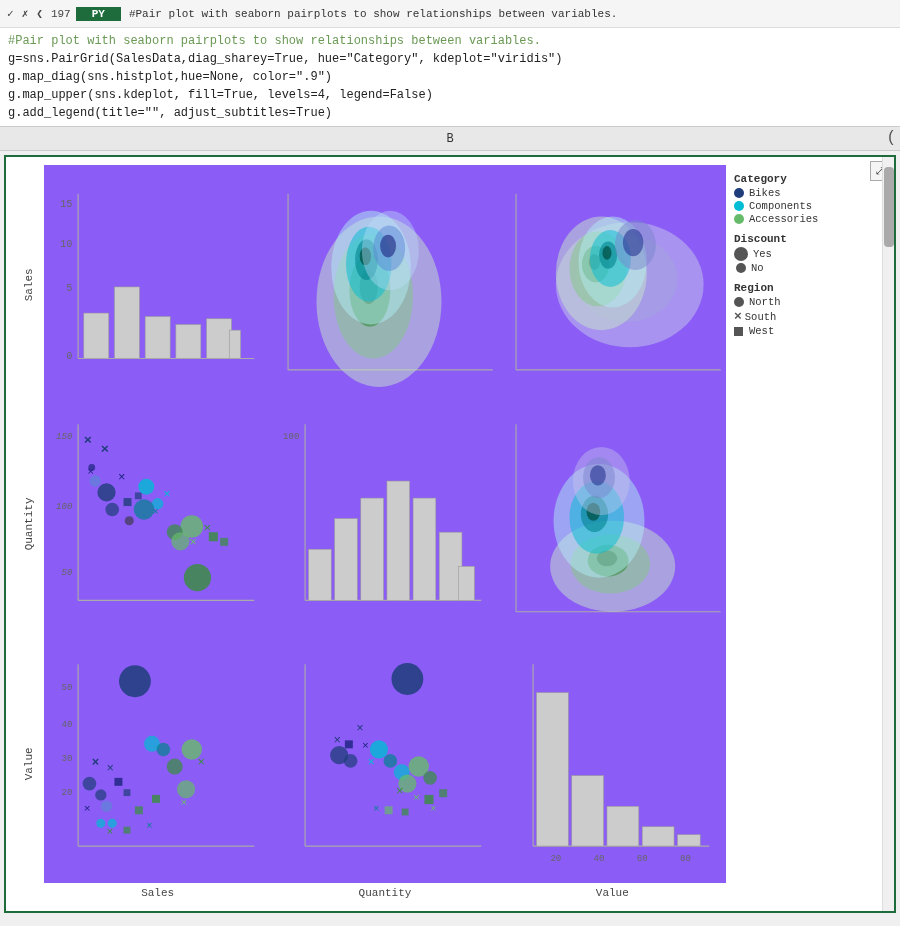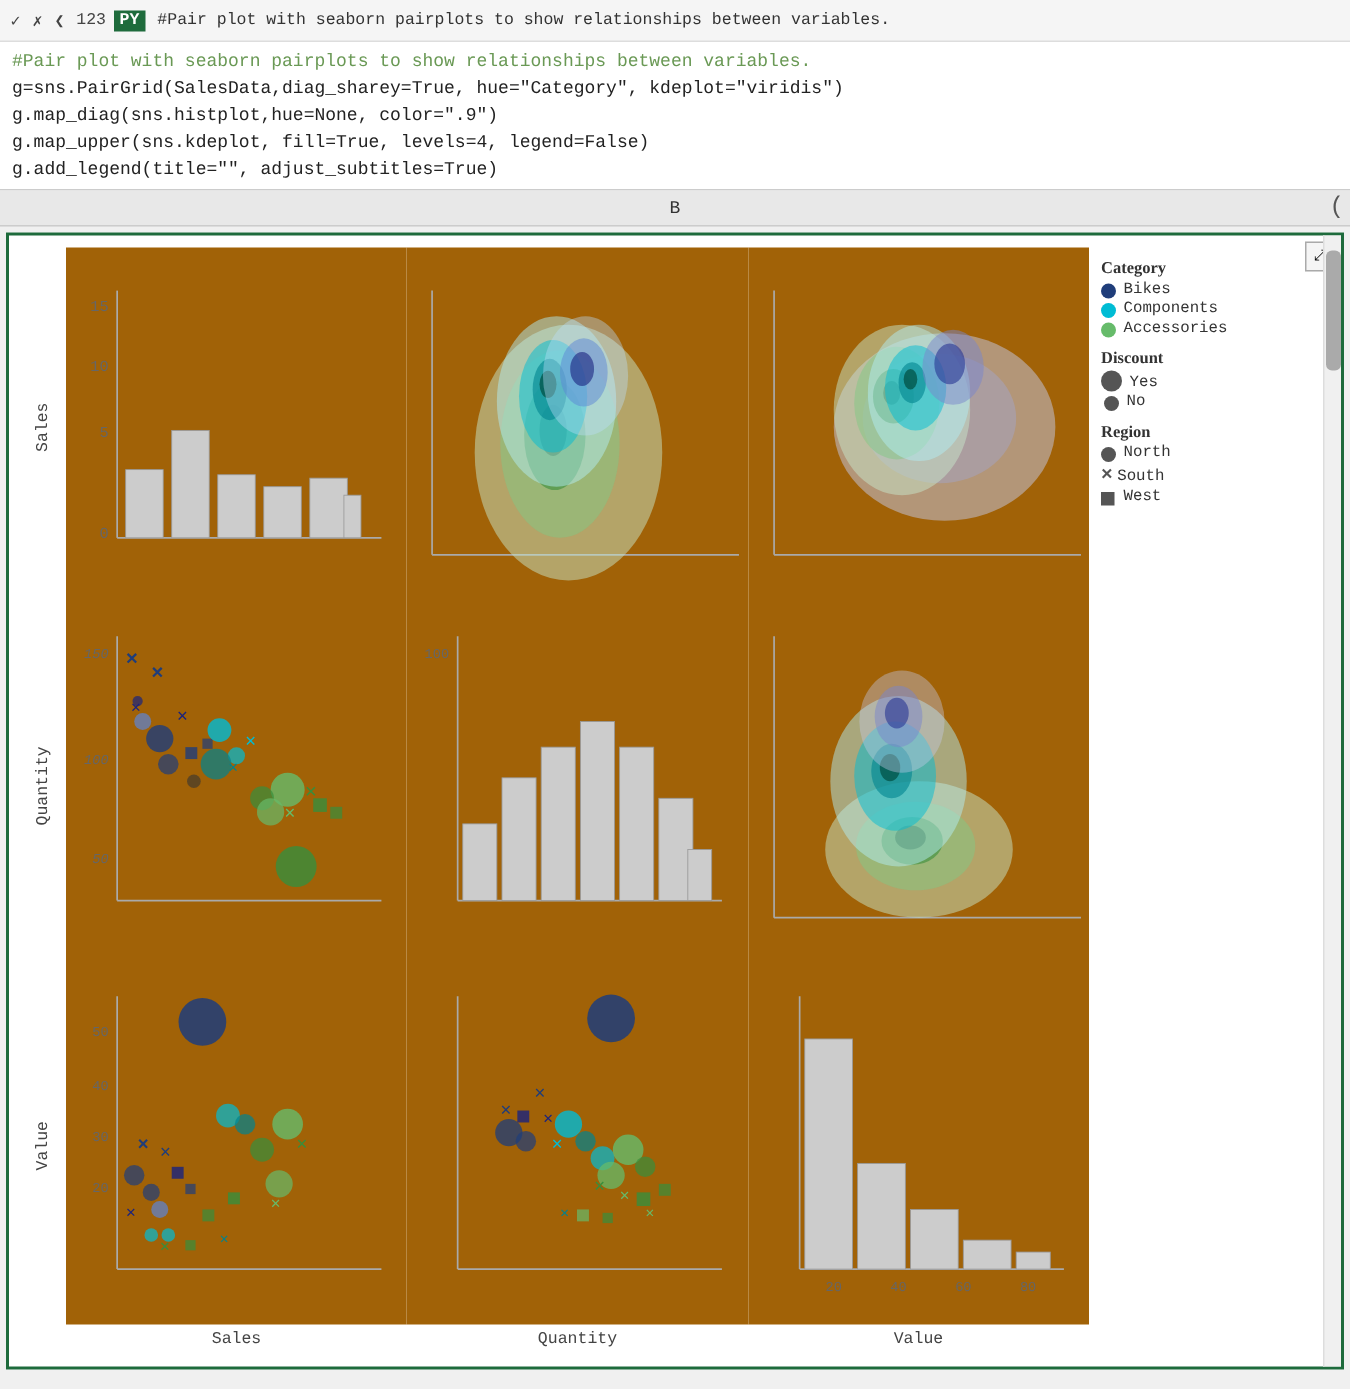--- a/index.html
+++ b/index.html
@@ -25,21 +25,21 @@
       color: #444;
       cursor: pointer;
       padding: 1px 3px;
       margin-right: 2px;
     }
     .py-badge {
       background: #1e6b3c;
       color: white;
       font-size: 11px;
       font-weight: bold;
-      padding: 1px 4px;
+      padding: 1px 16px;
       margin-right: 8px;
     }
 
     
     .code-block {
       background: white;
       padding: 4px 8px;
       border-bottom: 1px solid #ccc;
       font-size: 12px;
       line-height: 1.5;
@@ -133,38 +133,37 @@
       align-items: center;
       justify-content: center;
       font-size: 11px;
       color: #444;
     }
 
     .plot-cell {
       border: none;
       position: relative;
       overflow: hidden;
-      background: #a16207;
+      background: #8b5cf6;
     }
 
     svg {
       width: 100%;
       height: 100%;
     }
 
     .legend-title {
       font-weight: bold;
       font-size: 11px;
       margin-bottom: 2px;
       margin-top: 4px;
-      font-family: Liberation Serif, serif;
     }
     .legend-item {
       display: flex;
-      align-items: flex-end;
+      align-items: center;
       font-size: 10.5px;
       margin: 1px 0;
     }
     .legend-dot {
       width: 10px;
       height: 10px;
       border-radius: 50%;
       margin-right: 5px;
       flex-shrink: 0;
     }
@@ -189,21 +188,21 @@
       border-radius: 4px;
     }
   </style>
 </head>
 <body>
 
 <div class="toolbar">
   <span class="toolbar-btn">✓</span>
   <span class="toolbar-btn">✗</span>
   <span class="toolbar-btn">❮</span>
-  <span class="toolbar-btn">123</span>
+  <span class="toolbar-btn">197</span>
   <span class="py-badge">PY</span>
   <span style="font-size:11px;color:#333;">#Pair plot with seaborn pairplots to show relationships between variables.</span>
 </div>
 
 <div class="code-block">
   <div><span class="code-comment">#Pair plot with seaborn pairplots to show relationships between variables.</span></div>
   <div><span>g=sns.PairGrid(SalesData,diag_sharey=True, hue="Category", kdeplot="viridis")</span></div>
   <div><span>g.map_diag(sns.histplot,hue=None, color=".9")</span></div>
   <div><span>g.map_upper(sns.kdeplot, fill=True, levels=4, legend=False)</span></div>
   <div><span>g.add_legend(title="", adjust_subtitles=True)</span></div>

